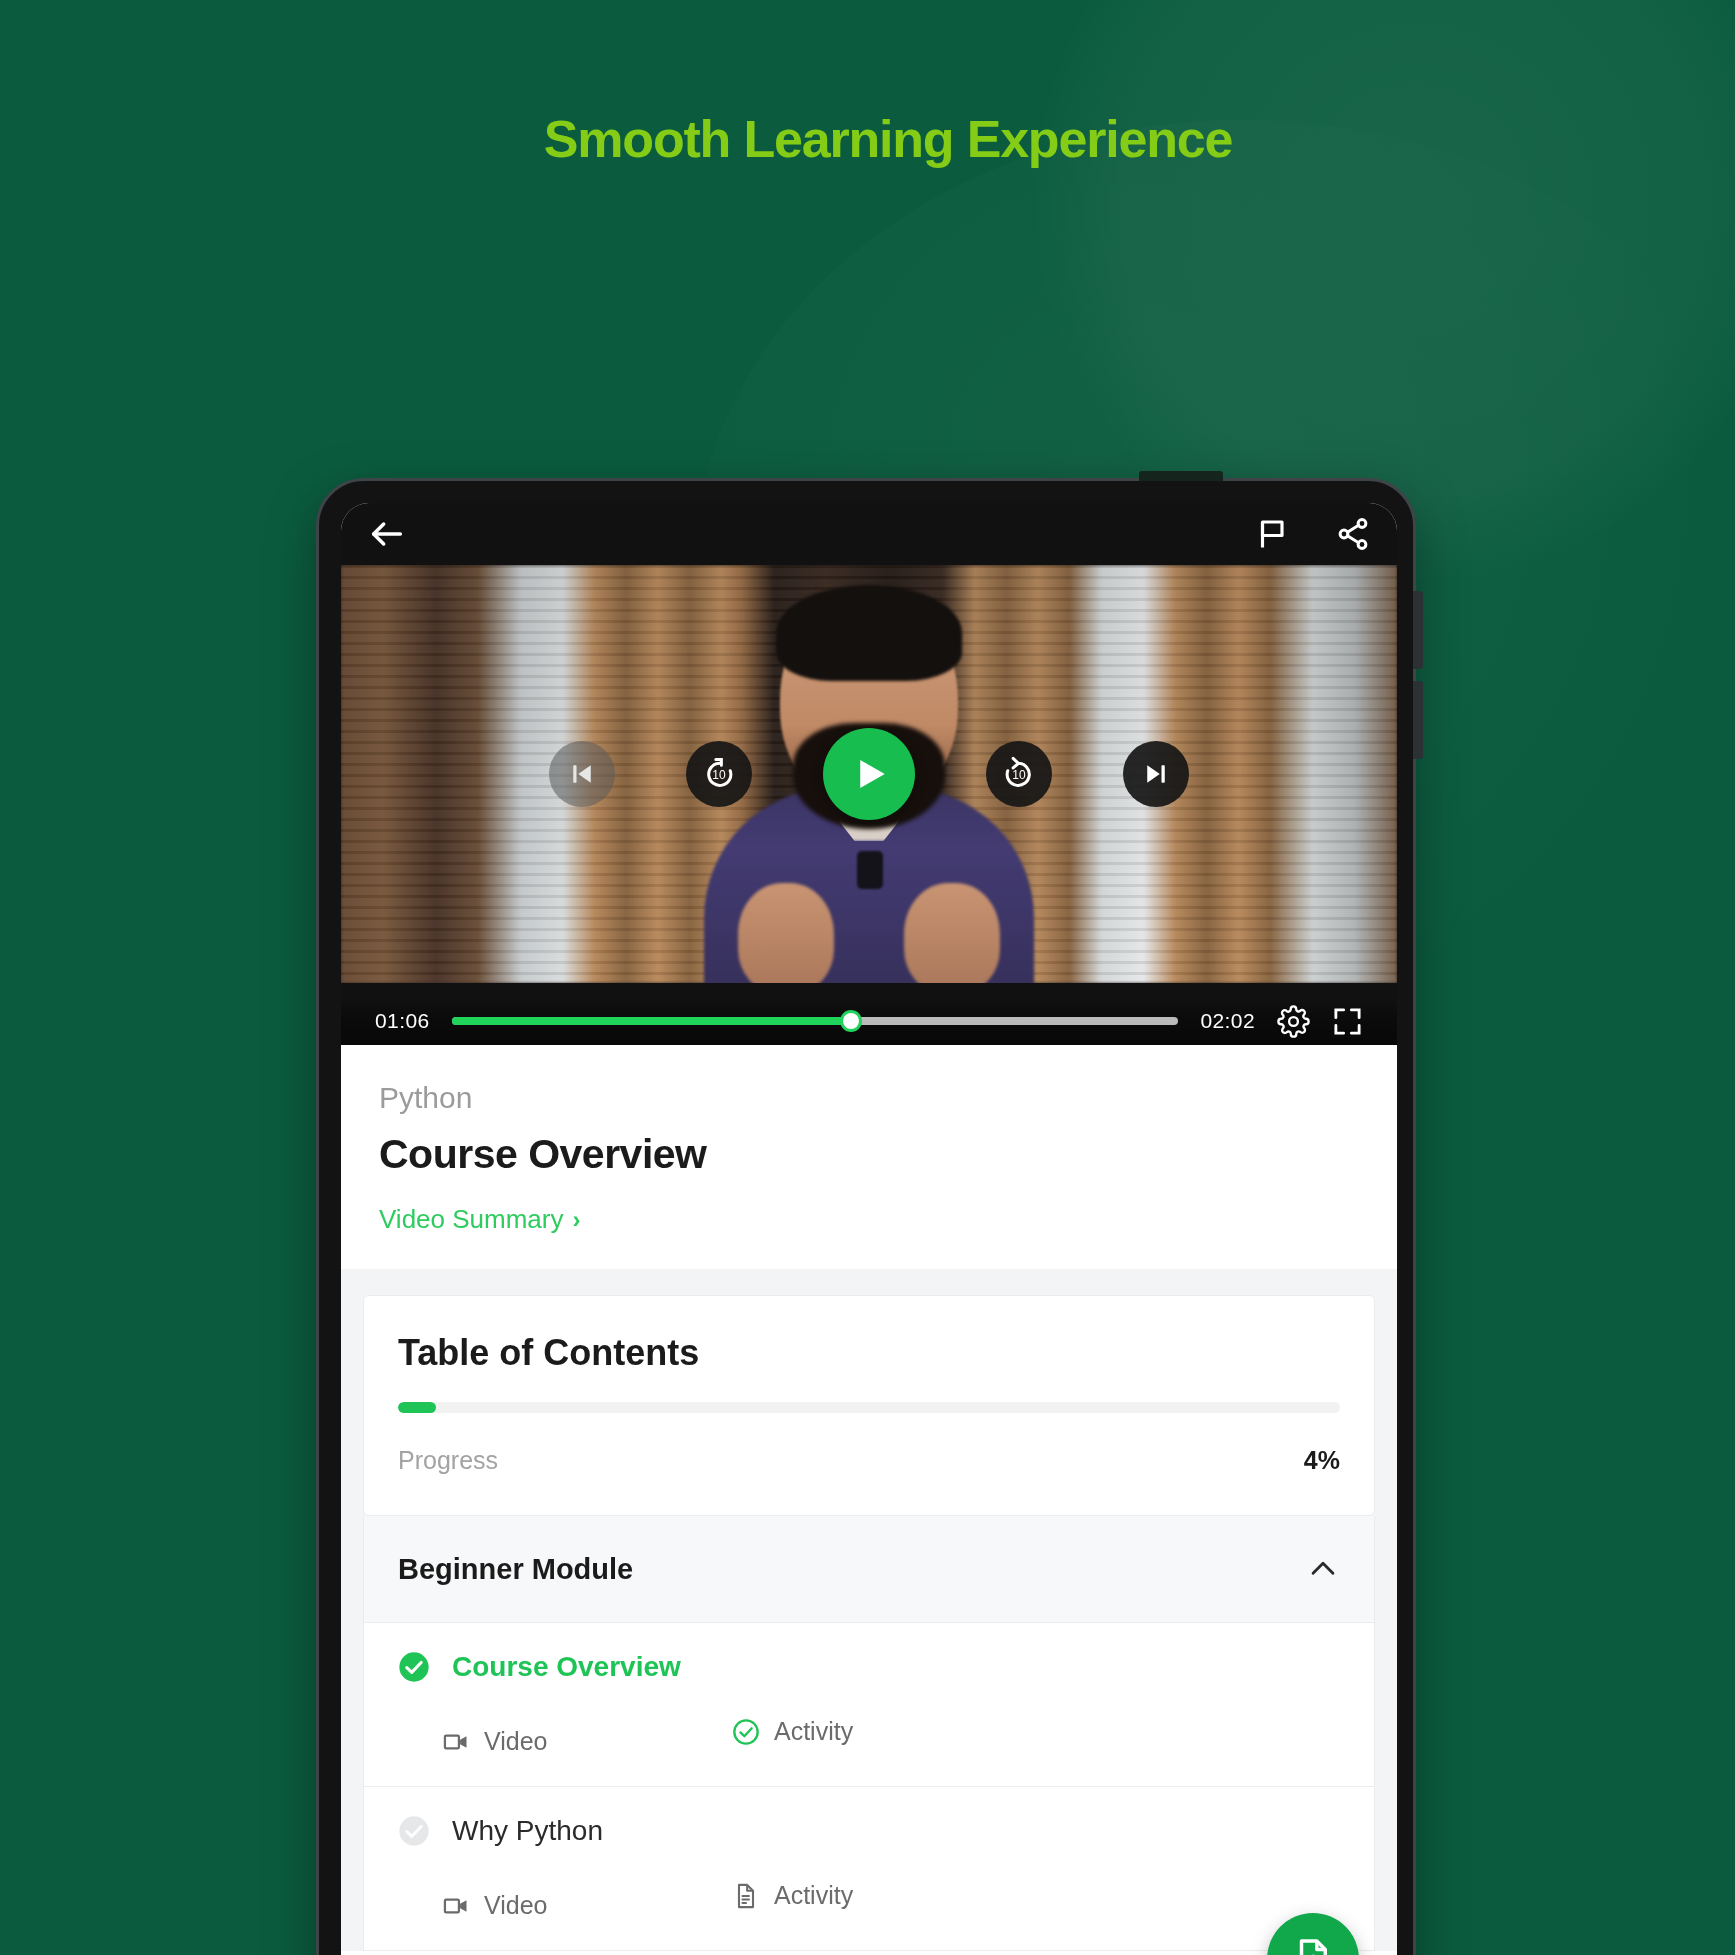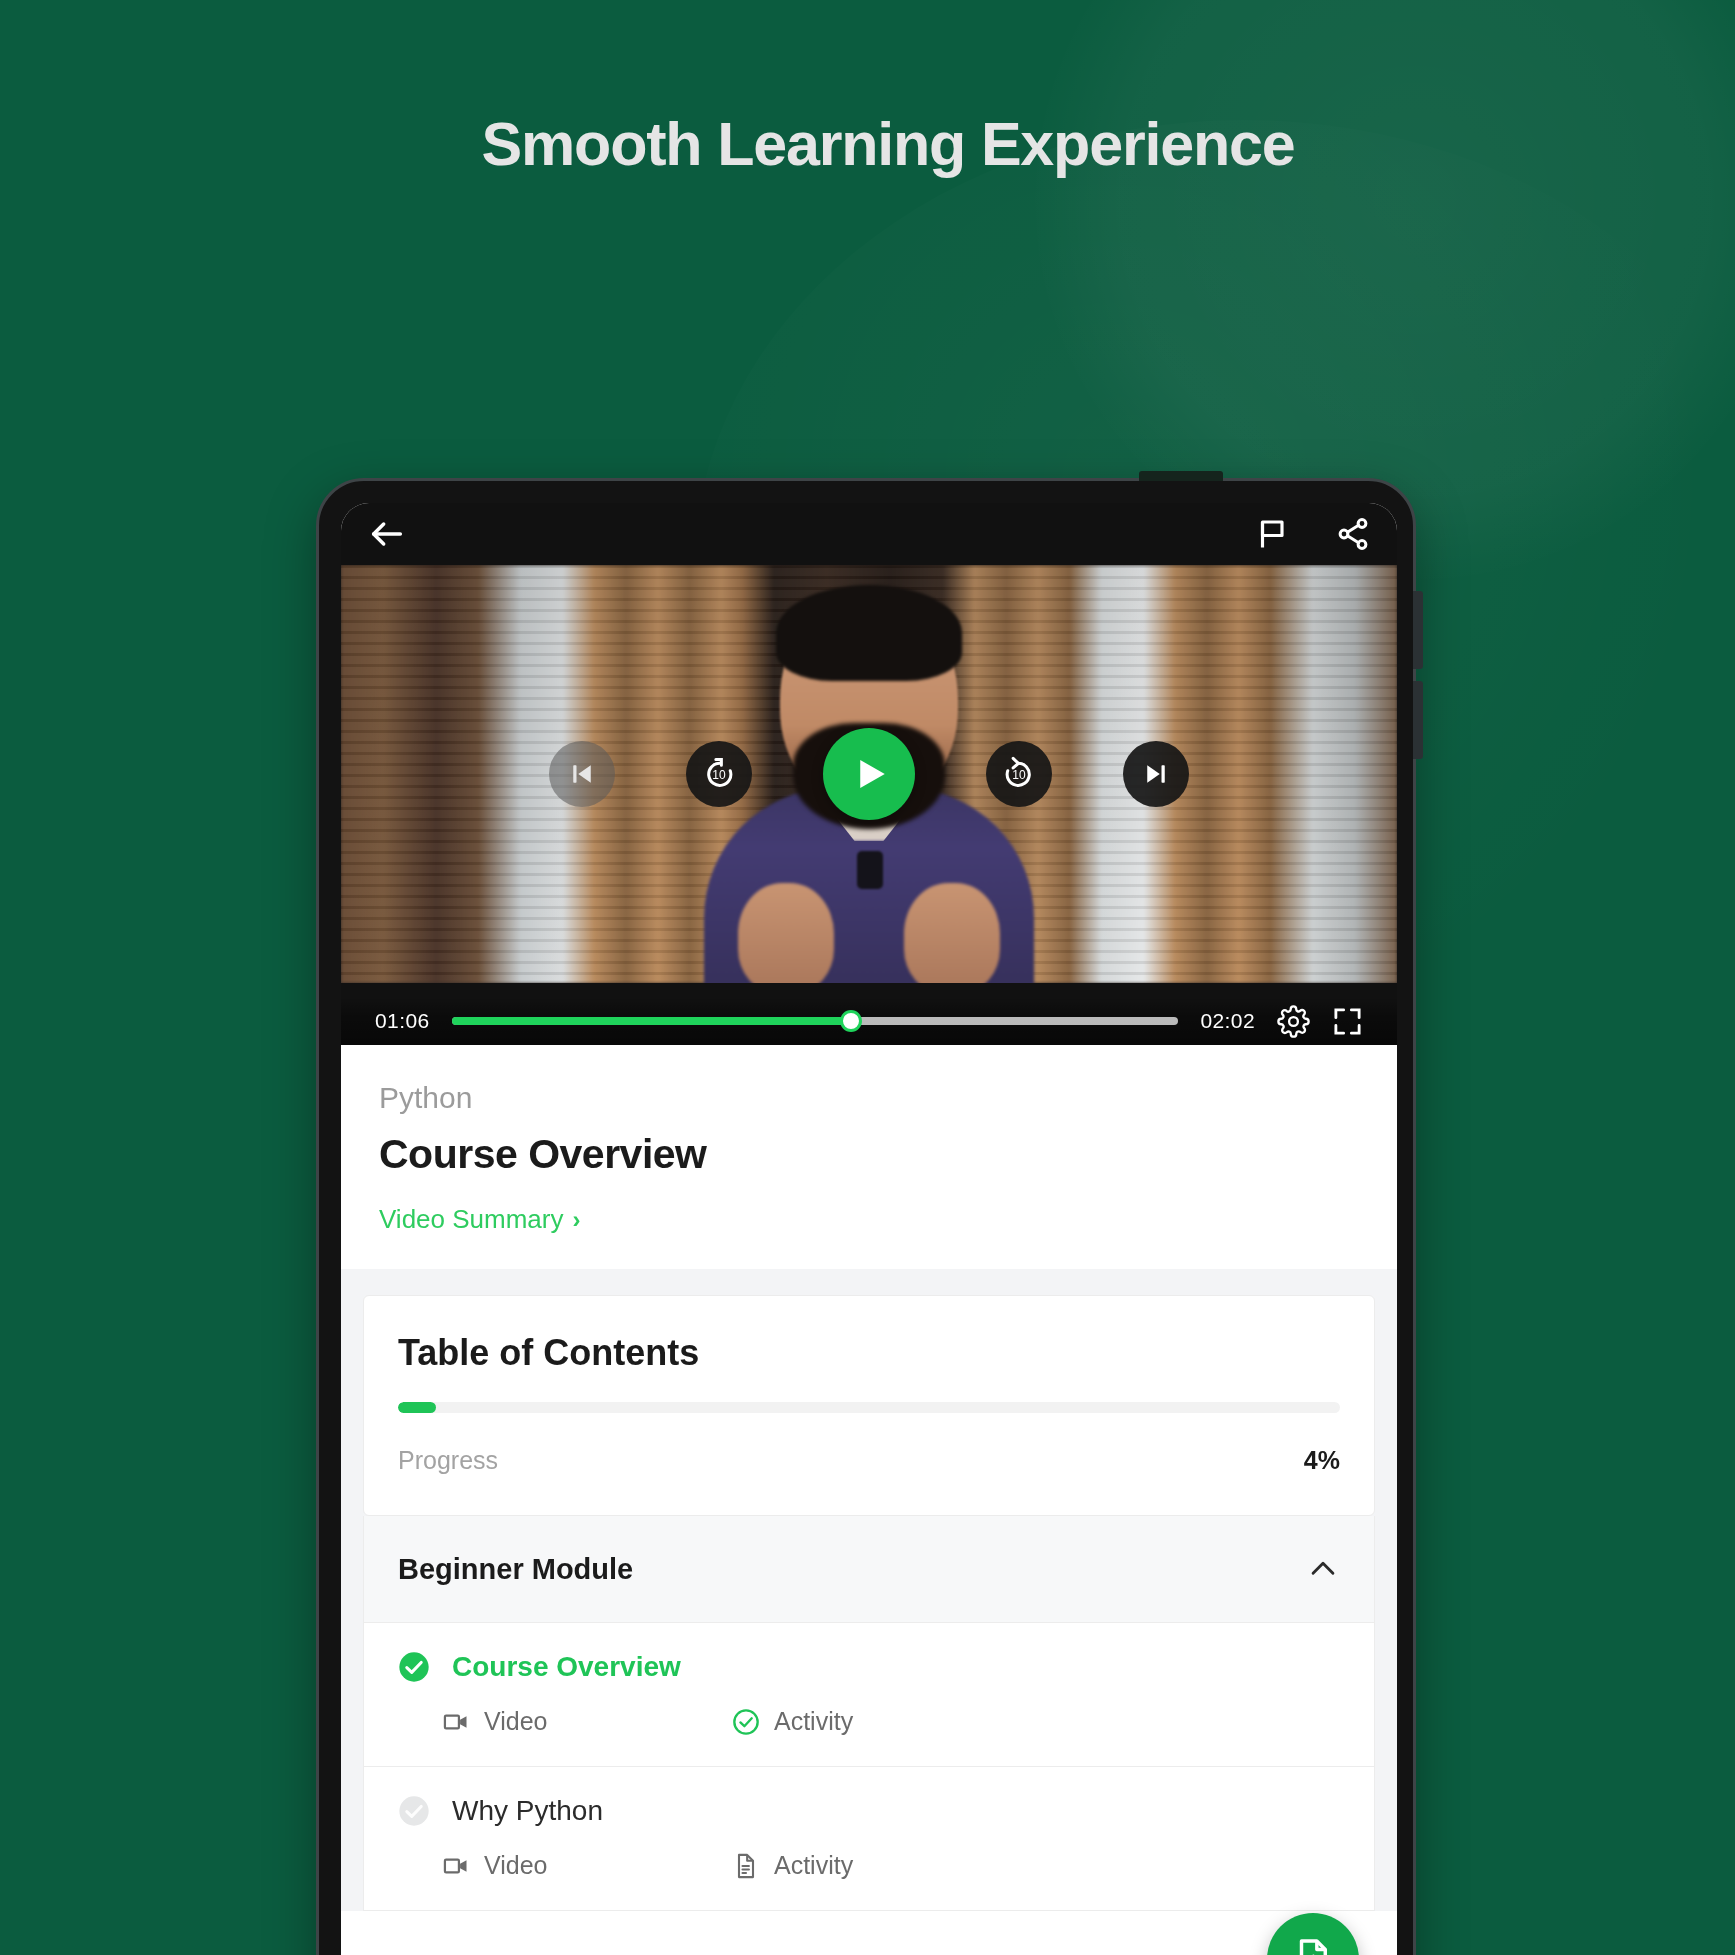--- a/index.html
+++ b/index.html
@@ -27,22 +27,22 @@
     width: 1100px; height: 900px;
     border-radius: 50%;
     background: radial-gradient(circle at 40% 40%, rgba(255,255,255,0.03) 0%, rgba(255,255,255,0) 70%);
     pointer-events: none;
   }
 
   .headline {
     position: absolute;
     top: 112px; left: 0; right: 0;
     text-align: center;
-    color: #e5e5e5;
-    font-size: 61px;
+    color: #84cc16;
+    font-size: 52px;
     font-weight: bold;
     letter-spacing: -1.2px;
     line-height: 1.05;
     padding-left: 41px;
   }
 
   
   .device {
     position: absolute;
     left: 316px;
@@ -317,21 +317,21 @@
   .lesson-meta {
     display: flex;
     margin-top: 24px;
     padding-left: 44px;
   }
   .meta-item {
     display: flex; align-items: center; gap: 14px;
     font-size: 25px; color: #6b6b6b;
     cursor: pointer;
   }
-  .meta-item.first { width: 290px; }
+  .meta-item.first { width: 290px; margin-top: 20px; }
 
   .fab {
     position: absolute;
     right: 38px;
     bottom: 36px;
     width: 92px; height: 92px;
     border-radius: 50%;
     background: #11a84b;
     display: flex; align-items: center; justify-content: center;
     box-shadow: 0 6px 18px rgba(0,0,0,0.25);

